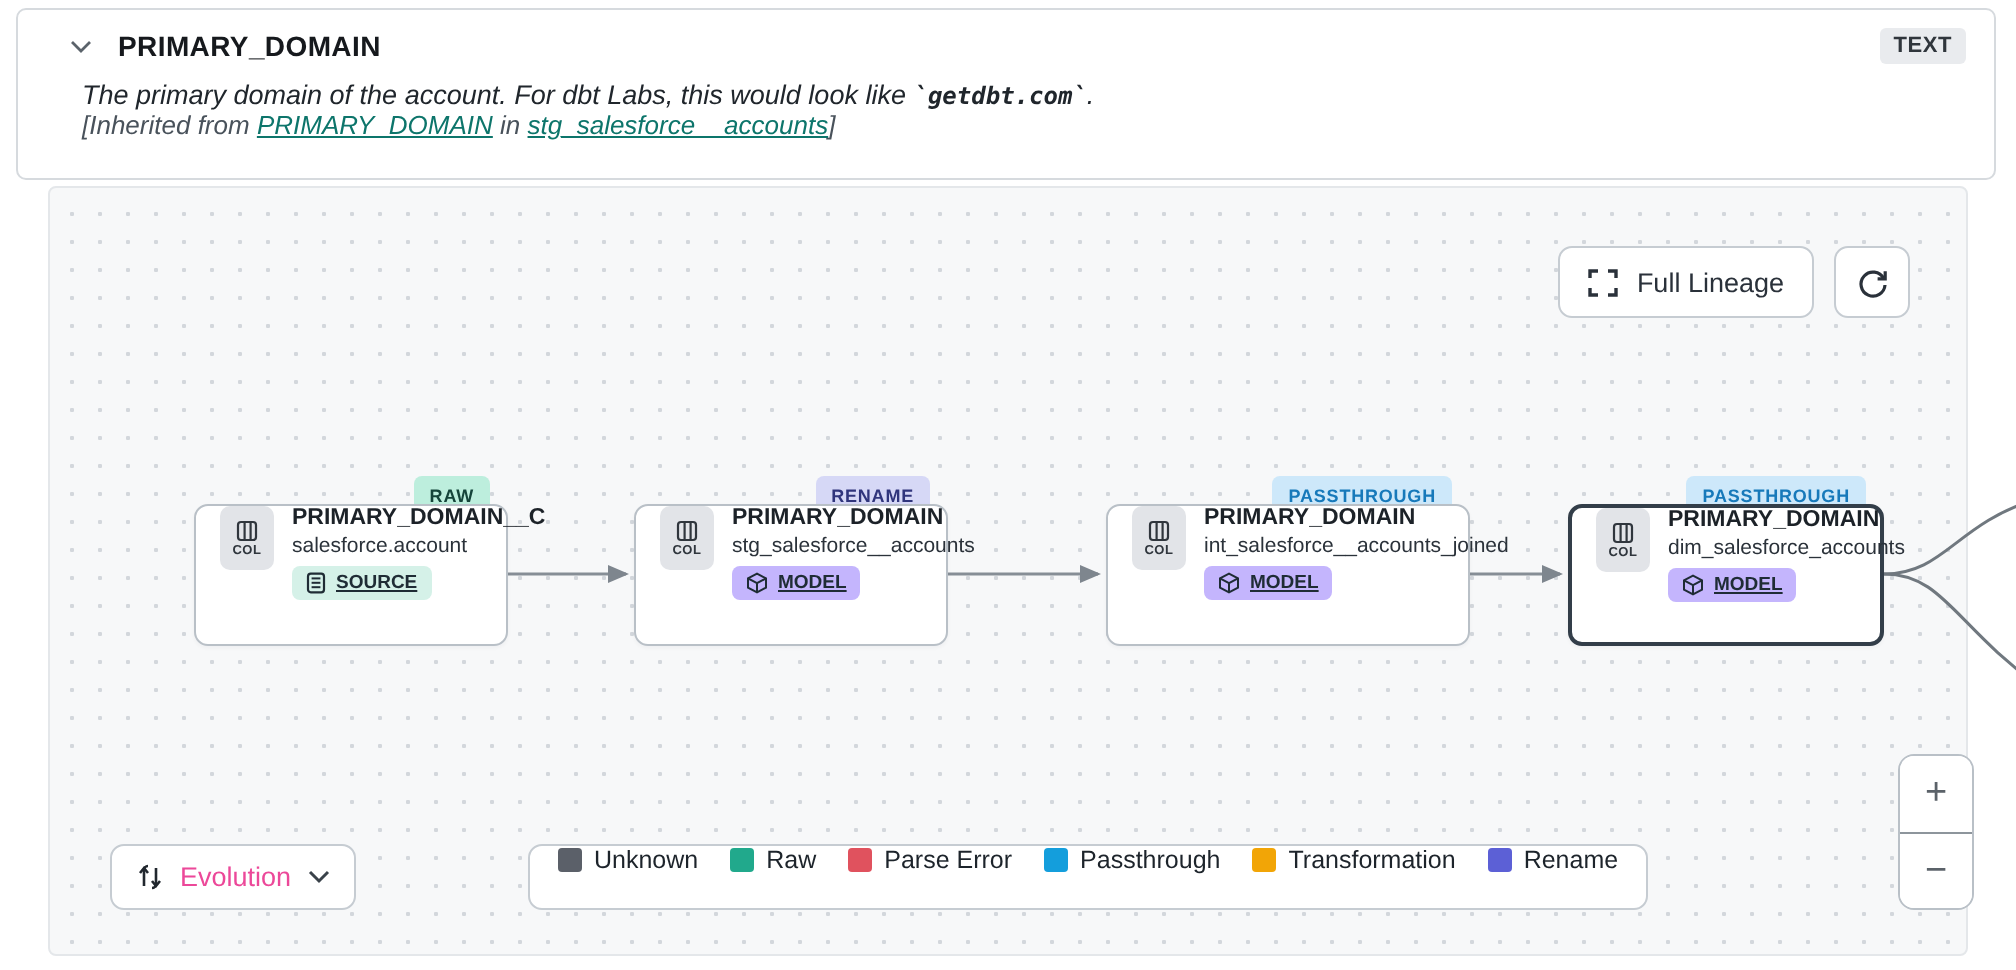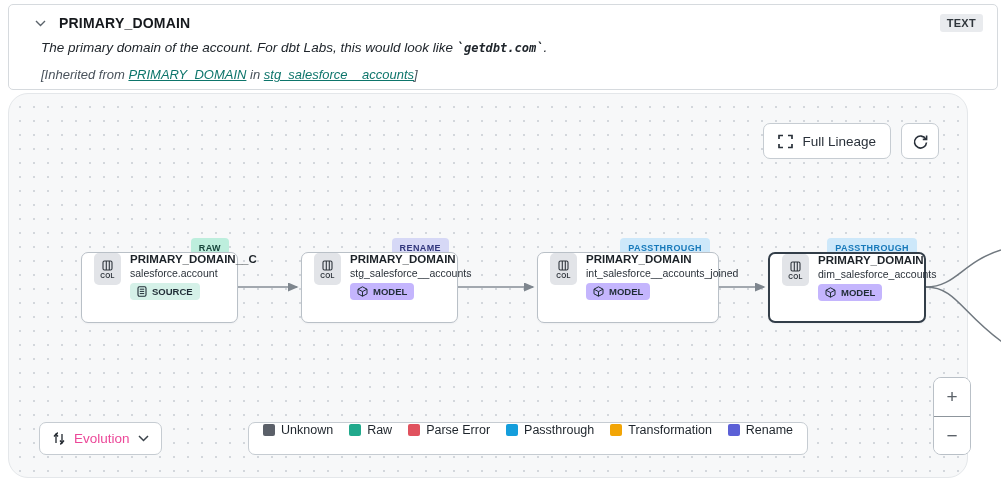--- a/index.html
+++ b/index.html
@@ -10,27 +10,27 @@
     position: absolute; left: 8px; top: 4px; width: 990px; height: 86px;
     background: #fff; border: 1px solid #d6dade; border-radius: 5px;
     padding: 9px 14px 8px 14px;
   }
   .header-row { display: flex; align-items: center; gap: 10px; }
   .chevron-btn { width: 18px; height: 18px; display: flex; align-items: center; justify-content: center; cursor: pointer; color: #5b636b; margin-left: 8px; }
   .header-title { font-size: 14px; font-weight: bold; color: #16191d; letter-spacing: .2px; }
   .type-badge { margin-left: auto; background: #e9ebee; color: #30363c; font-size: 11px; font-weight: 600; padding: 3px 7px; border-radius: 3px; letter-spacing: .3px; }
   .desc-line { margin-top: 8px; margin-left: 18px; font-size: 13.5px; font-style: italic; color: #20262c; }
   .desc-code { font-family: "DejaVu Sans Mono", monospace; font-weight: bold; font-size: 12px; }
-  .inherit-line { margin-top: 12px; margin-left: 18px; font-size: 13px; font-style: italic; color: #49525b; }
+  .inherit-line { margin-top: 0; margin-left: 18px; font-size: 13px; font-style: italic; color: #49525b; }
   .inherit-link { color: #0d756b; text-decoration: underline; cursor: pointer; }
 
   
   .canvas {
-    position: absolute; left: 8px; top: 93px; width: 960px; height: 385px;
-    background: #f7f8f9; border: 1px solid #e4e7ea; border-radius: 20px;
+    position: absolute; left: 24px; top: 93px; width: 960px; height: 385px;
+    background: #f7f8f9; border: 1px solid #e4e7ea; border-radius: 4px;
     background-image: radial-gradient(#d3d7dc 1px, transparent 1.2px);
     background-size: 14px 14px; background-position: 4px 6px;
   }
   .edges-svg { position: absolute; left: 0; top: 0; width: 992px; height: 385px; pointer-events: none; }
 
   
   .top-controls { position: absolute; right: 28px; top: 29px; display: flex; gap: 10px; }
   .btn { background: #fff; border: 1px solid #c6ccd2; border-radius: 7px; display: flex; align-items: center; gap: 9px; padding: 0 14px; height: 36px; font-size: 13.5px; color: #2a313a; cursor: pointer; }
   .btn-icon-only { width: 38px; justify-content: center; padding: 0; }
 
@@ -53,21 +53,21 @@
   .node-box.selected { border: 2px solid #333e49; }
   .col-chip {
     width: 27px; height: 32px; background: #e2e4e8; border-radius: 5px;
     display: flex; flex-direction: column; align-items: center; justify-content: center; gap: 1px;
     color: #30363d; flex: none;
   }
   .col-chip .col-label { font-size: 6.5px; font-weight: bold; letter-spacing: .3px; }
   .node-body { display: flex; flex-direction: column; align-items: flex-start; gap: 2px; min-width: 0; }
   .node-title { font-size: 11.5px; font-weight: 600; color: #1c2228; white-space: nowrap; }
   .node-subtitle { font-size: 10.5px; color: #2b323a; white-space: nowrap; }
-  .kind-badge { display: flex; align-items: center; gap: 5px; font-size: 9.5px; font-weight: 600; color: #1f2c35; border-radius: 4px; padding: 3px 7px; margin-top: 2px; }
+  .kind-badge { display: flex; align-items: center; gap: 5px; font-size: 9.5px; font-weight: 600; color: #1f2c35; border-radius: 4px; padding: 3px 7px; margin-top: 2px; text-decoration: underline; }
   .kind-badge.source { background: #d5f1e8; }
   .kind-badge.model { background: #c4b5fd; }
 
   
   .lens-group { position: absolute; left: 30px; top: 328px; height: 33px; display: flex; border: 1px solid #c6ccd2; border-radius: 7px; overflow: hidden; background: #fff; }
   .lens-left { background: #17574e; color: #fff; display: flex; align-items: center; gap: 7px; padding: 0 12px; font-size: 13px; font-weight: 600; cursor: pointer; }
   .lens-right { display: flex; align-items: center; gap: 8px; padding: 0 12px; font-size: 13.5px; color: #ec4899; cursor: pointer; }
 
   
   .legend { position: absolute; left: 239px; top: 328px; height: 33px; background: #fff; border: 1px solid #c6ccd2; border-radius: 7px; display: flex; align-items: flex-start; gap: 16px; padding: 0 14px; }

